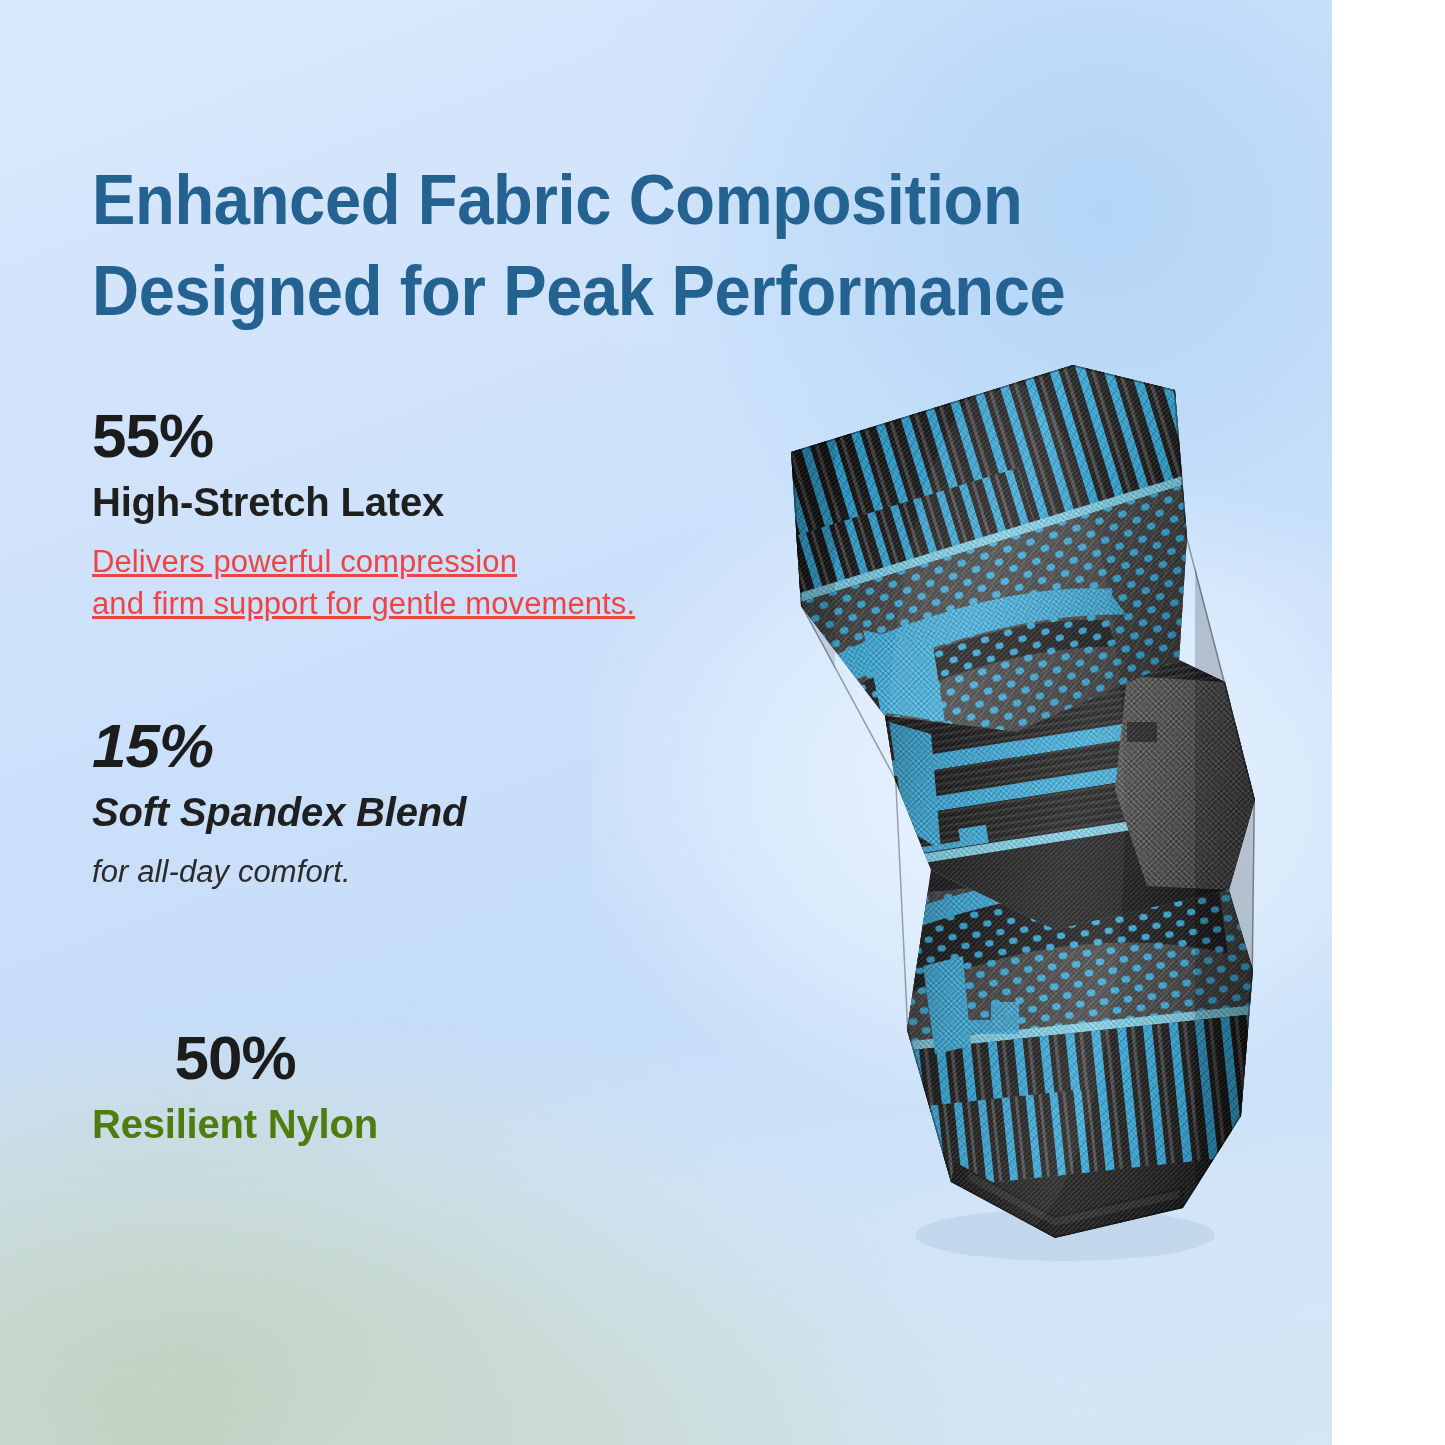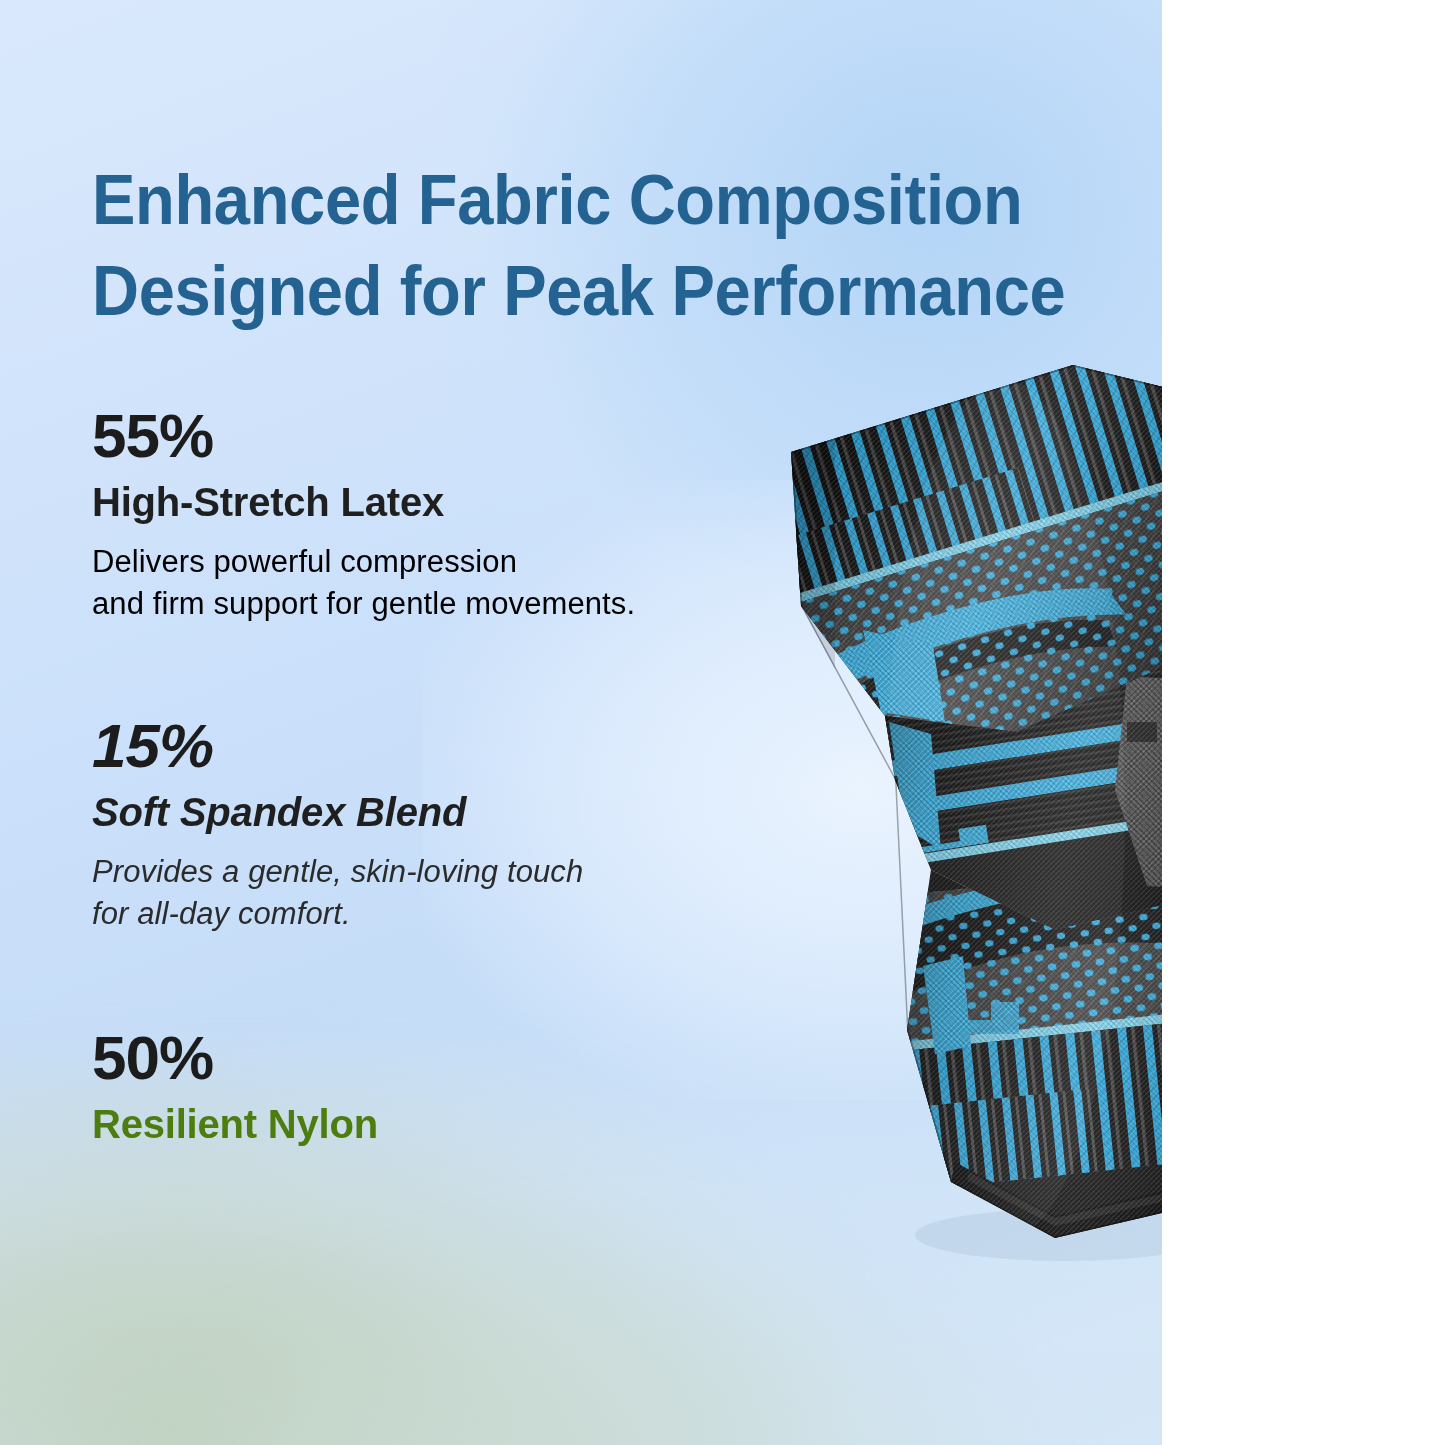--- a/index.html
+++ b/index.html
@@ -2,21 +2,21 @@
 <html><head>
 <meta charset="utf-8">
 <style>
   html, body {
     margin: 0;
     padding: 0;
     background: #ffffff;
   }
   #canvas {
     position: relative;
-    width: 1162px;
+    width: 1332px;
     height: 1445px;
     overflow: hidden;
     font-family: "Liberation Sans", sans-serif;
   }
 
   
   .bg-base {
     position: absolute;
     inset: 0;
     background: linear-gradient(160deg,
@@ -155,37 +155,36 @@
   <h1 class="headline" style="color: rgb(36, 98, 145);">
     <span class="line">Enhanced Fabric Composition</span>
     <span class="line">Designed for Peak Performance</span>
   </h1>
 
   <div class="features">
 
     <div class="feature f1">
       <div class="pct" style="color: rgb(28, 28, 28);">55%</div>
       <div class="feat-title" style="color: rgb(31, 31, 31);">High-Stretch Latex</div>
-      <div class="feat-desc" style="color: #000000;">
+      <div class="feat-desc" style="color: #ef4444; text-decoration: underline;">
         <span class="l">Delivers powerful compression</span>
         <span class="l">and firm support for gentle movements.</span>
       </div>
     </div>
 
     <div class="feature f2">
       <div class="pct" style="color: rgb(28, 28, 28);">15%</div>
       <div class="feat-title" style="color: rgb(31, 31, 31);">Soft Spandex Blend</div>
       <div class="feat-desc" style="color: rgb(43, 43, 43);">
-        <span class="l">Provides a gentle, skin-loving touch</span>
         <span class="l">for all-day comfort.</span>
       </div>
     </div>
 
     <div class="feature f3">
-      <div class="pct" style="color: rgb(28, 28, 28);">50%</div>
+      <div class="pct" style="color: rgb(28, 28, 28); text-align: center;">50%</div>
       <div class="feat-title" style="color: #4d7c0f;">Resilient Nylon</div>
     </div>
 
   </div>
 
   <div class="product">
     <svg viewBox="0 0 580 1020" xmlns="http://www.w3.org/2000/svg" aria-hidden="true">
       <defs>
 
         <pattern id="knitTex" width="5" height="5" patternUnits="userSpaceOnUse">

